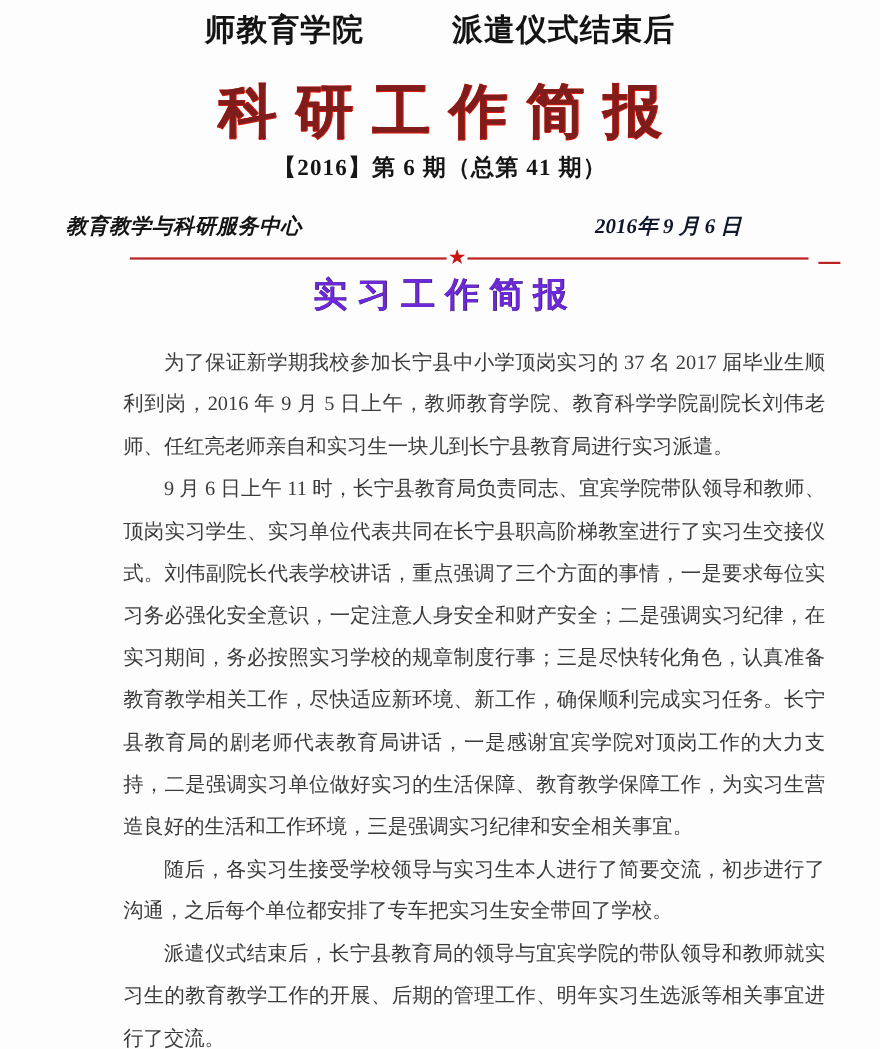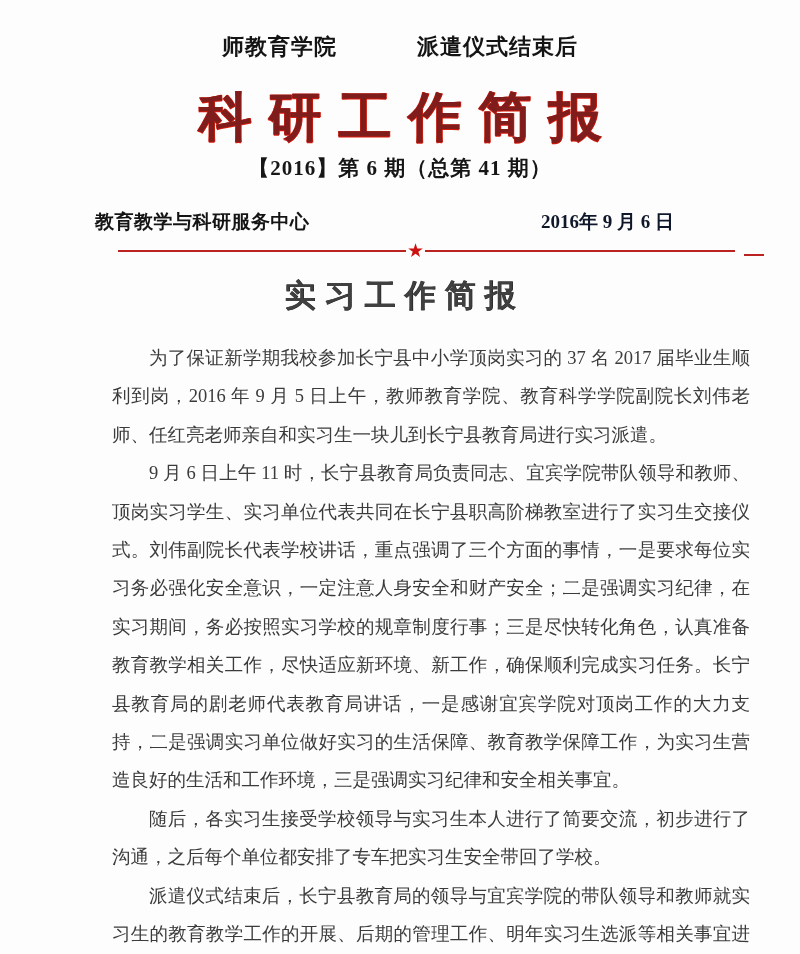--- a/index.html
+++ b/index.html
@@ -9,23 +9,23 @@
     overflow: hidden;
     font-family: "Liberation Serif", serif;
     color: #2e2e2e;
     position: relative;
   }
   .page { width: 800px; height: 954px; background: #fdfdfd; }
 
   
   .college-row {
     display: flex; justify-content: center; gap: 80px;
-    padding-top: 32px;
+    padding-top: 8px;
     font-family: "Liberation Sans", sans-serif;
-    font-weight: bold; font-size: 22px; color: #141414;
+    font-weight: bold; font-size: 28px; color: #141414;
     letter-spacing: 1px;
   }
 
   
   .masthead {
     margin-top: 20px;
     text-align: center;
     font-family: "DejaVu Serif", serif;
     font-weight: 900;
     font-size: 53px;
@@ -41,23 +41,23 @@
     font-family: "Liberation Serif", serif;
     font-weight: bold;
     font-size: 21px;
     color: #161616;
     letter-spacing: 1px;
   }
 
   
   .info-bar {
     margin-top: 27px;
-    padding-left: 95px;
+    padding-left: 60px;
     padding-right: 126px;
-    display: flex; justify-content: space-between; align-items: baseline;
+    display: flex; justify-content: space-between; align-items: baseline; font-style: italic;
   }
   .info-publisher {
     font-family: "Liberation Sans", sans-serif;
     font-weight: bold; font-size: 19px; color: #141414;
     letter-spacing: 0.5px;
   }
   .info-date {
     font-family: "Liberation Serif", serif;
     font-weight: bold; font-size: 19px; color: #0f172a;
   }
@@ -77,28 +77,28 @@
   .rule-dash { width: 20px; height: 2px; background: #bb2222; transform: translateY(4px); }
   .star {
     color: #cc1111; font-size: 19px; line-height: 19px;
     padding: 0 1px;
     font-family: "DejaVu Sans", sans-serif;
     transform: translateY(-1px);
   }
 
   
   .section-title {
-    margin-top: 14px;
+    margin-top: 2px;
     text-align: center;
     font-family: "DejaVu Serif", serif;
     font-weight: 900;
     font-size: 31px;
     letter-spacing: 9px;
     text-indent: 9px;
-    color: #404040;
+    color: #6d28d9;
     text-shadow: 0.6px 0 #111;
   }
 
   
   .body-text {
     margin-top: 22px;
     padding-left: 112px;
     padding-right: 50px;
     font-family: "Liberation Serif", serif;
     font-size: 18.5px;

